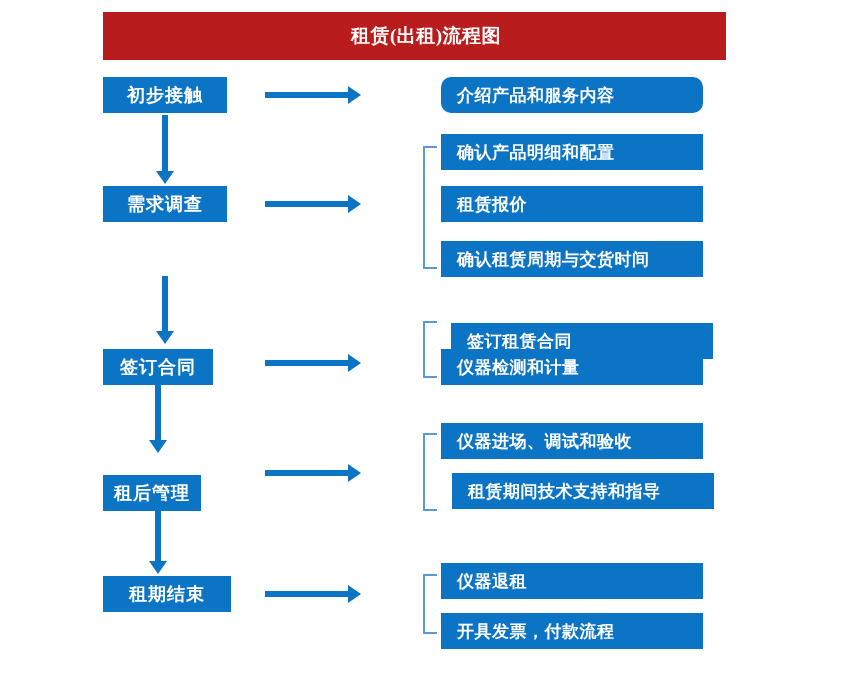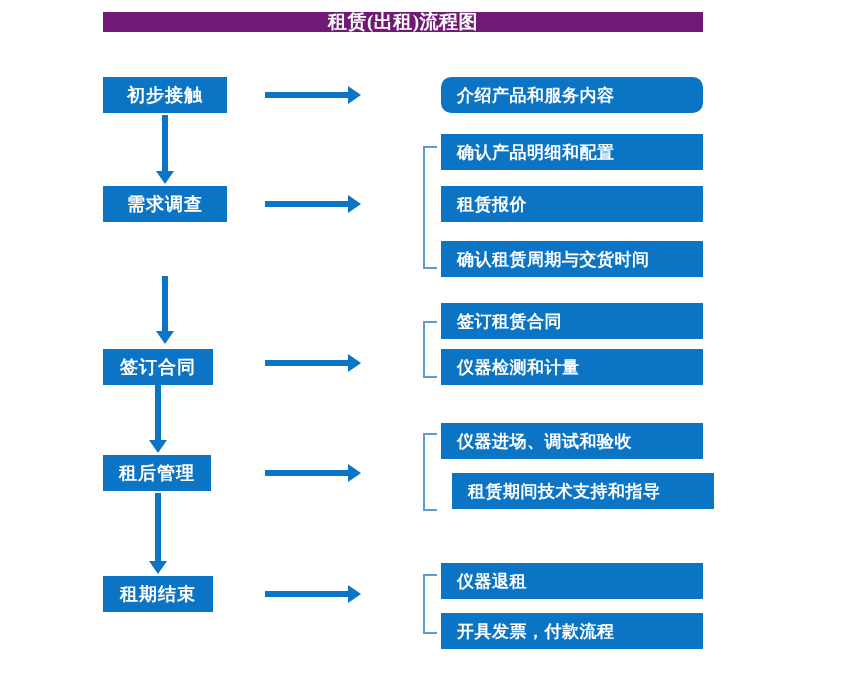--- a/index.html
+++ b/index.html
@@ -22,29 +22,30 @@
     width: 844px;
     height: 688px;
   }
 
   
   .title-bar {
     position: absolute;
     left: 103px;
     top: 12px;
     width: 600px;
-    height: 20px;
-    background: #701a75;
+    height: 48px;
+    background: #b91c1c;
     color: #ffffff;
     display: flex;
     align-items: center;
     justify-content: center;
     font-size: 19px;
     font-weight: bold;
     letter-spacing: 0.5px;
+    padding-left: 23px;
   }
 
   
   .stage-box {
     position: absolute;
     background: #0B74C4;
     color: #ffffff;
     display: flex;
     align-items: center;
     justify-content: center;
@@ -131,23 +132,23 @@
 <div id="canvas">
 
   <div class="title-bar">租赁(出租)流程图</div>
 
   <div class="stage-box" style="left:103px; top:77px; width:124px;">初步接触</div>
 
   <div class="stage-box" style="left:103px; top:186px; width:124px;">需求调查</div>
 
   <div class="stage-box" style="left:103px; top:349px; width:110px;">签订合同</div>
 
-  <div class="stage-box" style="left:103px; top:455px; width:108px;">租后管理</div>
-
-  <div class="stage-box" style="left:103px; top:576px; width:110px;">租期结束</div>
+  <div class="stage-box" style="left:103px; top:475px; width:98px;">租后管理</div>
+
+  <div class="stage-box" style="left:103px; top:576px; width:128px;">租期结束</div>
 
   <div class="v-arrow" style="left:156px; top:115px; height:69px;">
     <div class="shaft" style="height:56px;"></div>
     <div class="head" style="top:56px;"></div>
   </div>
 
   <div class="v-arrow" style="left:156px; top:276px; height:68px;">
     <div class="shaft" style="height:55px;"></div>
     <div class="head" style="top:55px;"></div>
   </div>
@@ -196,21 +197,21 @@
   <div class="bracket" style="left:423px; top:574px; height:60px;"></div>
 
   <div class="detail-box" style="top:77px;border-radius:10px;">介绍产品和服务内容</div>
 
   <div class="detail-box" style="top:134px;">确认产品明细和配置</div>
 
   <div class="detail-box" style="top:241px;">确认租赁周期与交货时间</div>
 
   <div class="detail-box" style="top:186px;">租赁报价</div>
 
-  <div class="detail-box" style="top:303px;">签订租赁合同</div>
+  <div class="detail-box" style="top:323px;margin-left:10px;">签订租赁合同</div>
 
   <div class="detail-box" style="top:349px;">仪器检测和计量</div>
 
   <div class="detail-box" style="top:423px;">仪器进场、调试和验收</div>
 
   <div class="detail-box" style="top:473px;margin-left:11px;">租赁期间技术支持和指导</div>
 
   <div class="detail-box" style="top:563px;">仪器退租</div>
 
   <div class="detail-box" style="top:613px;">开具发票，付款流程</div>

